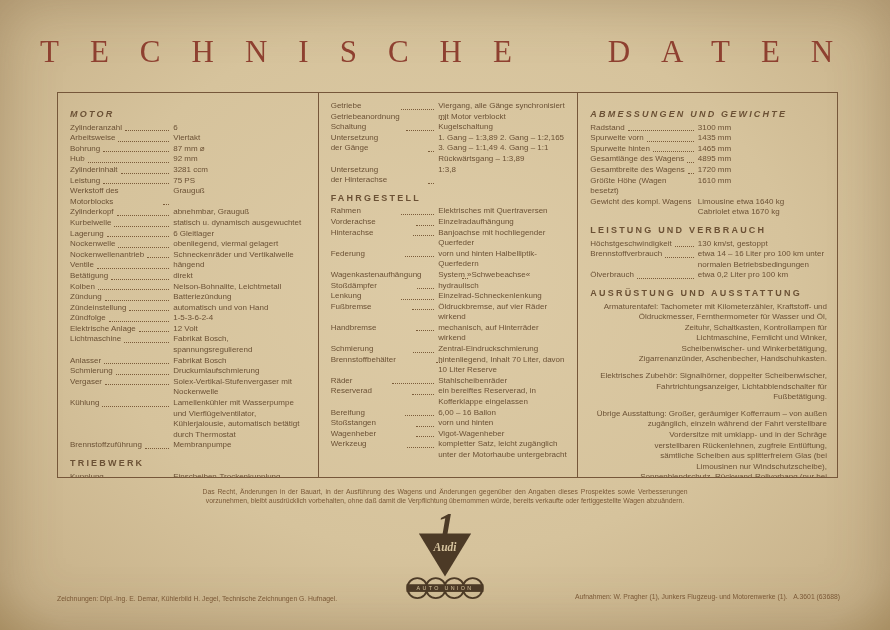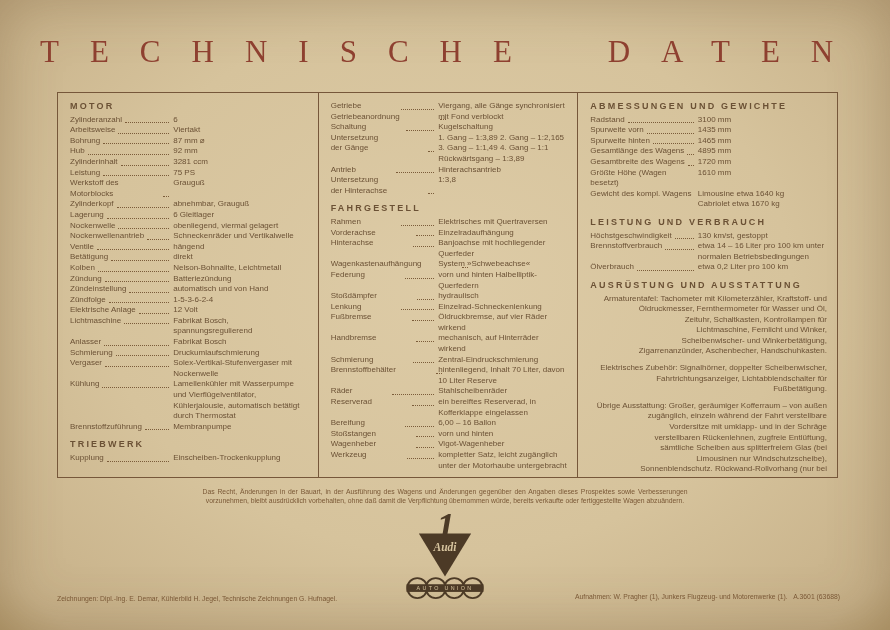--- a/index.html
+++ b/index.html
@@ -39,21 +39,21 @@
     line-height:10.6px;
   }
   .col + .col{border-left:1px solid #76573a;}
   .sec-heading{
     font-size:9px;
     letter-spacing:2.2px;
     margin:7px 0 3px 0;
     font-weight:bold;
     color:#6b5135;
   }
-  .sec-heading:first-child{margin-top:0;}
+  .sec-heading:first-child{margin-top:8px;font-style:italic;}
   .spec-row{display:flex;align-items:flex-start;}
   .lbl{display:flex;flex:0 0 43%;min-width:0;}
   .c1 .lbl{flex-basis:45%;gap:37px;}
   .c2 .lbl{flex-basis:45%;justify-content:space-between;}
   .lbl-text{white-space:normal;}
   .dots{
     flex:1 1 auto;
     border-bottom:1.5px dotted #7b5c3a;
     margin:0 3px 2px 3px;
     min-width:6px;
@@ -160,20 +160,27 @@
         </div>
         <div class="spec-row">
           <div class="lbl">
             <span class="lbl-text">Zylinderkopf</span>
             <span class="dots"></span>
           </div>
           <div class="val">abnehmbar, Grauguß</div>
         </div>
         <div class="spec-row">
           <div class="lbl">
+            <span class="lbl-text">Kurbelwelle</span>
+            <span class="dots"></span>
+          </div>
+          <div class="val">statisch u. dynamisch ausgewuchtet</div>
+        </div>
+        <div class="spec-row">
+          <div class="lbl">
             <span class="lbl-text">Lagerung</span>
             <span class="dots"></span>
           </div>
           <div class="val">6 Gleitlager</div>
         </div>
         <div class="spec-row">
           <div class="lbl">
             <span class="lbl-text">Nockenwelle</span>
             <span class="dots"></span>
           </div>
@@ -292,47 +299,40 @@
             <span class="lbl-text">Getriebe</span>
             <span class="dots"></span>
           </div>
           <div class="val">Viergang, alle Gänge synchronisiert</div>
         </div>
         <div class="spec-row">
           <div class="lbl">
             <span class="lbl-text">Getriebeanordnung</span>
             <span class="dots"></span>
           </div>
-          <div class="val">mit Fond verblockt</div>
+          <div class="val">mit Motor verblockt</div>
         </div>
         <div class="spec-row">
           <div class="lbl">
             <span class="lbl-text">Schaltung</span>
             <span class="dots"></span>
           </div>
           <div class="val">Kugelschaltung</div>
         </div>
         <div class="spec-row">
           <div class="lbl">
             <span class="lbl-text">Untersetzung der Gänge</span>
             <span class="dots"></span>
           </div>
           <div class="val">1. Gang – 1:3,89   2. Gang – 1:2,165
 3. Gang – 1:1,49   4. Gang – 1:1
 Rückwärtsgang – 1:3,89</div>
         </div>
         <div class="spec-row">
           <div class="lbl">
-            <span class="lbl-text">Antrieb</span>
-            <span class="dots"></span>
-          </div>
-          <div class="val">Hinterachsantrieb</div>
-        </div>
-        <div class="spec-row">
-          <div class="lbl">
             <span class="lbl-text">Untersetzung der Hinterachse</span>
             <span class="dots"></span>
           </div>
           <div class="val">1:3,8</div>
         </div>
         <div class="sec-heading">FAHRGESTELL</div>
         <div class="spec-row">
           <div class="lbl">
             <span class="lbl-text">Rahmen</span>
             <span class="dots"></span>
@@ -348,31 +348,31 @@
         </div>
         <div class="spec-row">
           <div class="lbl">
             <span class="lbl-text">Hinterachse</span>
             <span class="dots"></span>
           </div>
           <div class="val">Banjoachse mit hochliegender Querfeder</div>
         </div>
         <div class="spec-row">
           <div class="lbl">
+            <span class="lbl-text">Federung</span>
+            <span class="dots"></span>
+          </div>
+          <div class="val">vorn und hinten Halbelliptik-Querfedern</div>
+        </div>
+        <div class="spec-row">
+          <div class="lbl">
             <span class="lbl-text">Wagenkastenaufhängung</span>
             <span class="dots"></span>
           </div>
           <div class="val">System »Schwebeachse«</div>
-        </div>
-        <div class="spec-row">
-          <div class="lbl">
-            <span class="lbl-text">Federung</span>
-            <span class="dots"></span>
-          </div>
-          <div class="val">vorn und hinten Halbelliptik-Querfedern</div>
         </div>
         <div class="spec-row">
           <div class="lbl">
             <span class="lbl-text">Stoßdämpfer</span>
             <span class="dots"></span>
           </div>
           <div class="val">hydraulisch</div>
         </div>
         <div class="spec-row">
           <div class="lbl">

